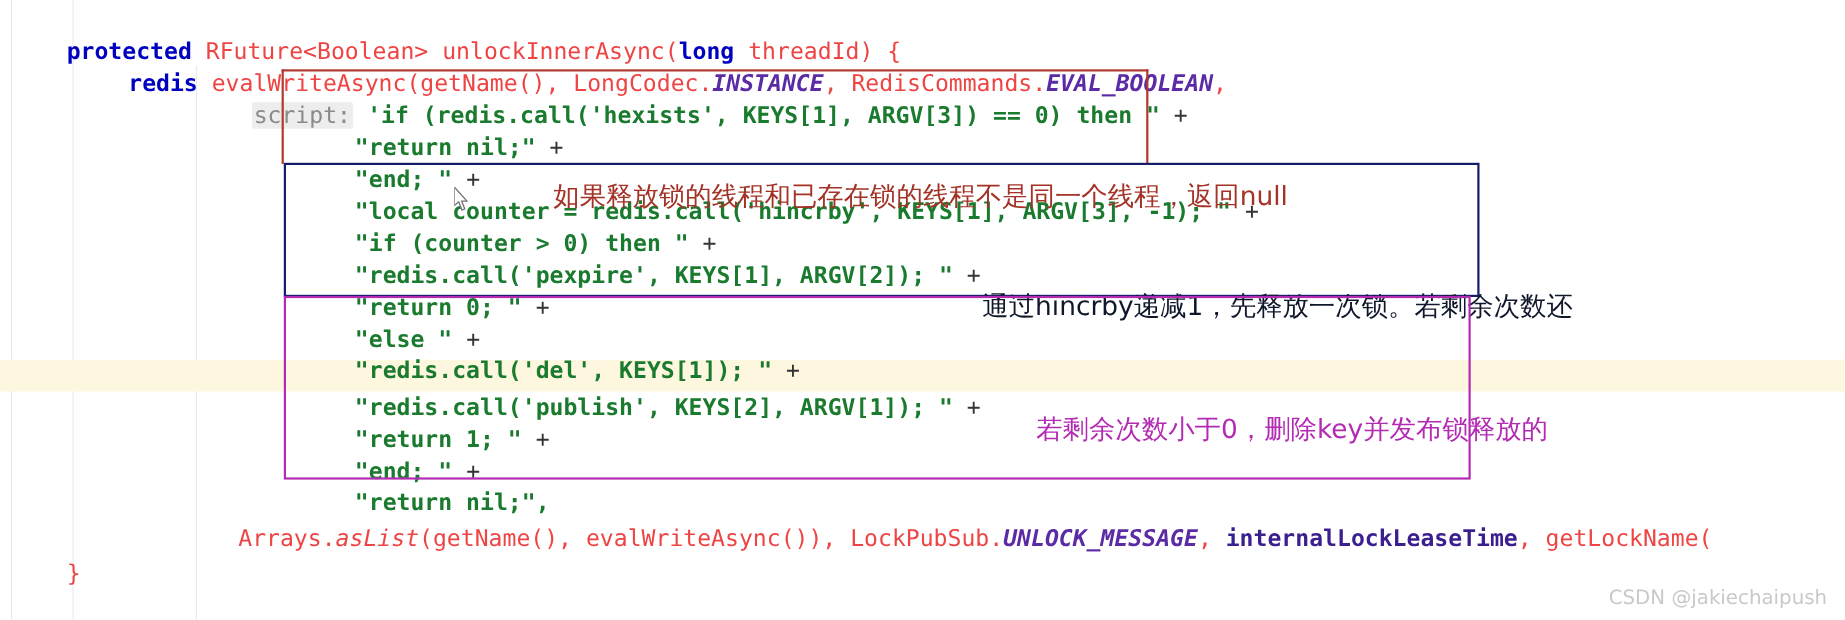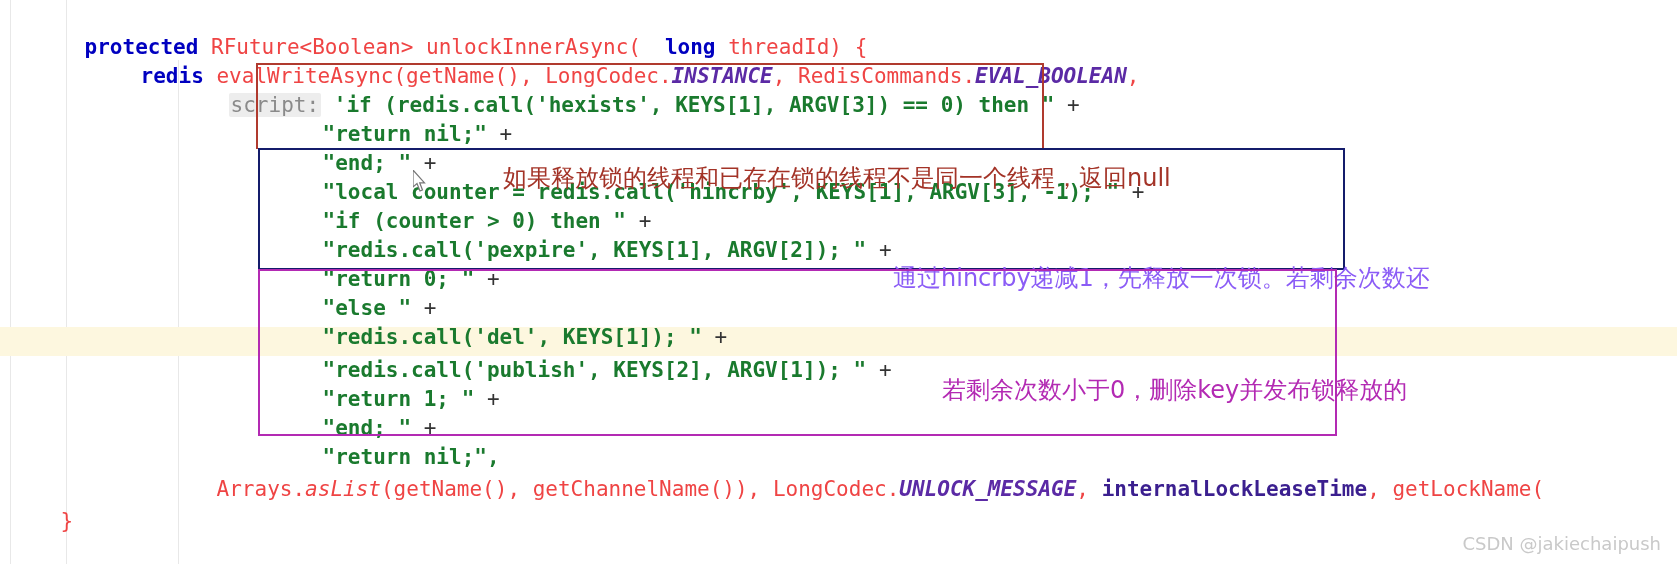--- a/index.html
+++ b/index.html
@@ -20,21 +20,21 @@
   }
   .code-line{
     position:absolute;
     white-space:pre;
     font-family:"DejaVu Sans Mono","Liberation Mono",monospace;
     font-size:21px;
     line-height:29px;
     letter-spacing:0px;
     color:#1b1b1b;
   }
-  .kw{color:#0000c0;font-weight:bold;margin-left:24px;}
+  .kw{color:#0000c0;font-weight:bold;}
   .plain{color:#ef4444;}
   .static{color:#5b2aa5;font-style:italic;font-weight:bold;}
   .fieldbold{color:#3b1f8f;font-weight:bold;}
   .str{color:#1a7a2e;font-weight:bold;}
   .plus{color:#333333;}
   .label-script{
     color:#8a8a8a;
     background:#ededed;
     padding:0 2px;
     border-radius:2px;
@@ -51,21 +51,21 @@
   .ann-mag{border:2px solid #b32ab3;}
   .ann-text{
     position:absolute;
     font-family:"DejaVu Sans","Liberation Sans",sans-serif;
     font-size:24px;
     line-height:30px;
     white-space:pre;
     font-weight:500;
   }
   .t-red{color:#a33327;}
-  .t-blue{color:#8b5cf6;}
+  .t-blue{color:#0f172a;}
   .t-mag{color:#b32ab3;}
   .watermark{
     position:absolute;
     right:16px;bottom:10px;
     font-family:"DejaVu Sans","Liberation Sans",sans-serif;
     font-size:18px;
     color:#c9c9c9;
     white-space:pre;
   }
   .cursor{
@@ -139,21 +139,21 @@
 
   <div class="code-line" style="left:272px;top:385px;">
     <span class="str">"end; "</span><span class="plus"> </span><span class="plus">+</span>
   </div>
 
   <div class="code-line" style="left:272px;top:414px;">
     <span class="str">"return nil;",</span>
   </div>
 
   <div class="code-line" style="left:166px;top:446px;">
-    <span class="plain">Arrays.</span><span class="plain" style="font-style:italic;">asList</span><span class="plain">(getName(), getChannelName()), LongCodec.</span><span class="static">UNLOCK_MESSAGE</span><span class="plain">, </span><span class="fieldbold">internalLockLeaseTime</span><span class="plain">, getLockName(</span>
+    <span class="plain">Arrays.</span><span class="plain" style="font-style:italic;">asList</span><span class="plain">(getName(), evalWriteAsync()), LockPubSub.</span><span class="static">UNLOCK_MESSAGE</span><span class="plain">, </span><span class="fieldbold">internalLockLeaseTime</span><span class="plain">, getLockName(</span>
   </div>
 
   <div class="code-line" style="left:10px;top:478px;">
     <span class="plain">}</span>
   </div>
 
   <div class="annbox ann-red" style="left:256px;top:63px;width:788px;height:86px;border-bottom:none;"></div>
 
   <div class="ann-text t-red" style="left:503px;top:103px;">
     <div>如果释放锁的线程和已存在锁的线程不是同一个线程，返回null</div>

